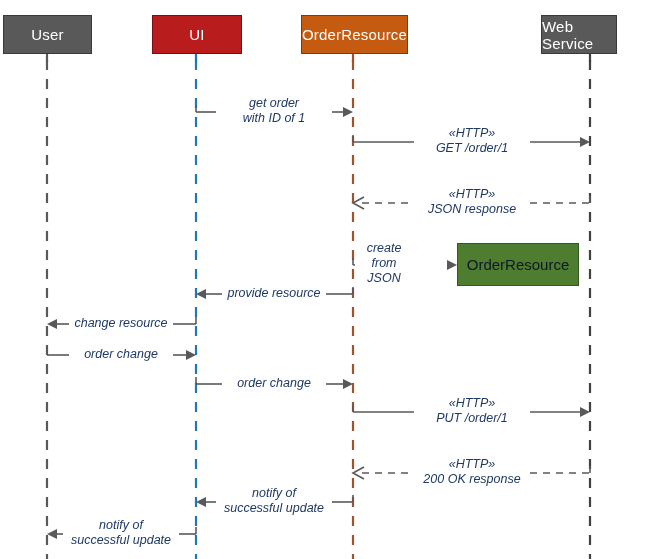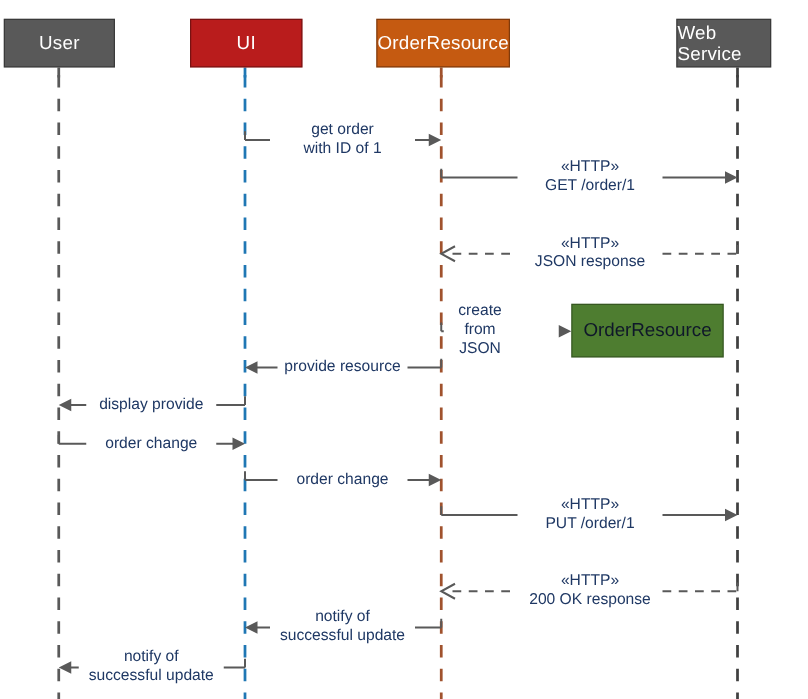--- a/index.html
+++ b/index.html
@@ -46,20 +46,21 @@
   }
   .msg-label {
     position: absolute;
     color: #1f3864;
     font-size: 12.5px;
     line-height: 15px;
     text-align: center;
     white-space: pre;
     transform: translateX(-50%);
     pointer-events: none;
+    font-style: italic;
   }
 </style>
 </head>
 <body>
 
 <div id="diagram">
 
   <svg id="svg-layer" viewBox="0 0 646 559" xmlns="http://www.w3.org/2000/svg">
       <line x1="47" y1="42" x2="47" y2="50" stroke="#595959" stroke-width="2.2"></line>
       <line x1="47" y1="48" x2="47" y2="557" stroke="#595959" stroke-width="2.2" stroke-dasharray="10 9"></line>
@@ -163,21 +164,21 @@
       <div class="msg-label" style="left: 274px; top: 84px;">get order
 with ID of 1</div>
       <div class="msg-label" style="left: 472px; top: 114px;">«HTTP»
 GET /order/1</div>
       <div class="msg-label" style="left: 472px; top: 175px;">«HTTP»
 JSON response</div>
       <div class="msg-label" style="left: 384px; top: 229px;">create
 from
 JSON</div>
       <div class="msg-label" style="left: 274px; top: 274px;">provide resource</div>
-      <div class="msg-label" style="left: 121px; top: 304px;">display provide</div>
+      <div class="msg-label" style="left: 121px; top: 304px;">change resource</div>
       <div class="msg-label" style="left: 121px; top: 335px;">order change</div>
       <div class="msg-label" style="left: 274px; top: 364px;">order change</div>
       <div class="msg-label" style="left: 472px; top: 384px;">«HTTP»
 PUT /order/1</div>
       <div class="msg-label" style="left: 472px; top: 445px;">«HTTP»
 200 OK response</div>
       <div class="msg-label" style="left: 274px; top: 474px;">notify of
 successful update</div>
       <div class="msg-label" style="left: 121px; top: 506px;">notify of
 successful update</div>

